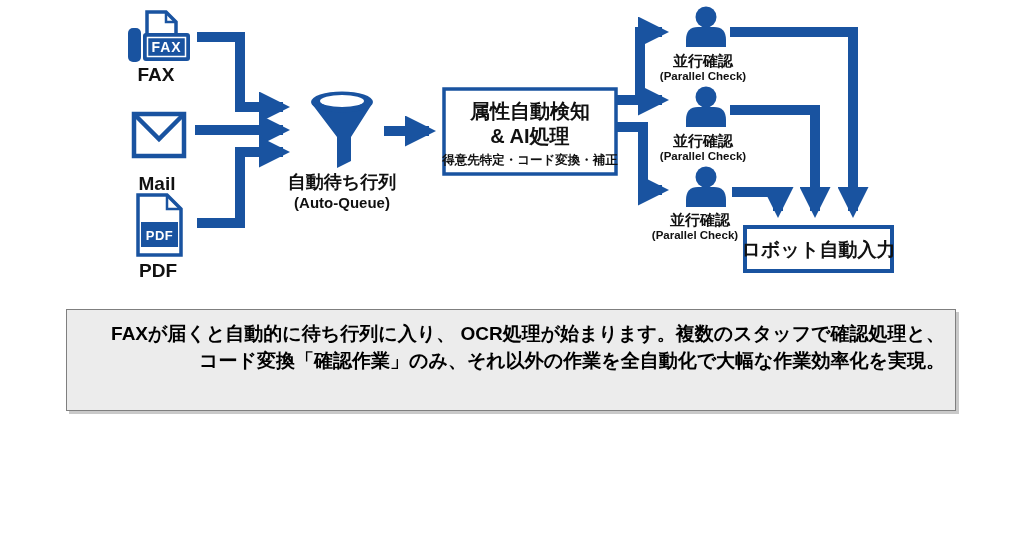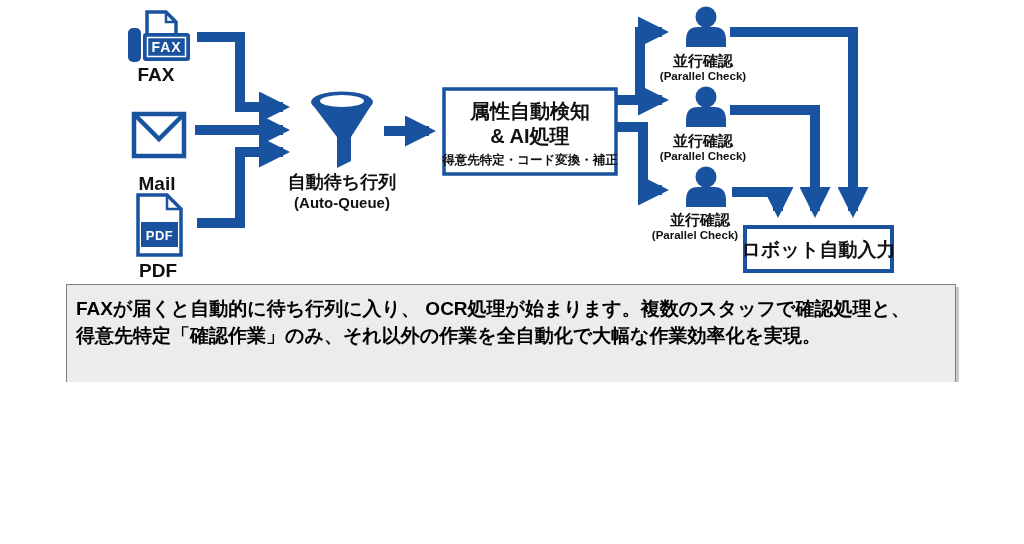--- a/index.html
+++ b/index.html
@@ -1,36 +1,37 @@
 <!DOCTYPE html>
 <html><head>
 <meta charset="utf-8">
 <style>
   html,body{margin:0;padding:0;background:#fff;}
   .stage{
-    position:relative;width:1024px;height:382px;background:#ffffff;overflow:hidden;
+    position:relative;width:1024px;height:544px;background:#ffffff;overflow:hidden;
     font-family:"Liberation Sans","DejaVu Sans",sans-serif;
   }
   svg{position:absolute;left:0;top:0;}
   svg text{font-family:"Liberation Sans","DejaVu Sans",sans-serif;font-weight:bold;fill:#111;}
   .t-src{font-size:19px;}
   .t-queue-jp{font-size:18px;}
   .t-queue-en{font-size:15px;}
   .t-aibox-main{font-size:20px;}
   .t-aibox-sub{font-size:12.5px;}
   .t-check-jp{font-size:15px;}
   .t-check-en{font-size:11.5px;}
   .t-robot{font-size:19px;}
   .t-icon-white{fill:#ffffff;font-size:14px;letter-spacing:1px;}
   .t-icon-white-sm{fill:#ffffff;font-size:13px;letter-spacing:0.5px;}
   .caption-box{
-    position:absolute;left:66px;top:284px;width:869px;height:80px;
+    position:absolute;left:66px;top:309px;width:869px;height:80px;
     background:#ececec;border:1px solid #7f7f7f;
     box-shadow:3px 3px 0 #c9c9c9;
-    padding:10px 10px 16px 9px;
+    padding:10px 10px 10px 9px;
+    text-align:right;
   }
   .caption-box div{
     font-weight:bold;font-size:19px;line-height:27px;color:#000;white-space:nowrap;
   }
 </style>
 </head>
 <body>
 
 <div class="stage">
 
@@ -120,16 +121,16 @@
     </g>
 
     <g>
       <rect x="745" y="227" width="147" height="44" fill="#ffffff" stroke="#1953a0" stroke-width="4"></rect>
       <text class="t-robot" x="818.5" y="256" text-anchor="middle">ロボット自動入力</text>
     </g>
   </svg>
 
   <div class="caption-box">
     <div>FAXが届くと自動的に待ち行列に入り、 OCR処理が始まります。複数のスタッフで確認処理と、</div>
-    <div>得意先特定「確認作業」のみ、それ以外の作業を全自動化で大幅な作業効率化を実現。</div>
+    <div>コード変換「確認作業」のみ、それ以外の作業を全自動化で大幅な作業効率化を実現。</div>
   </div>
 
 </div>
 
 </body></html>

